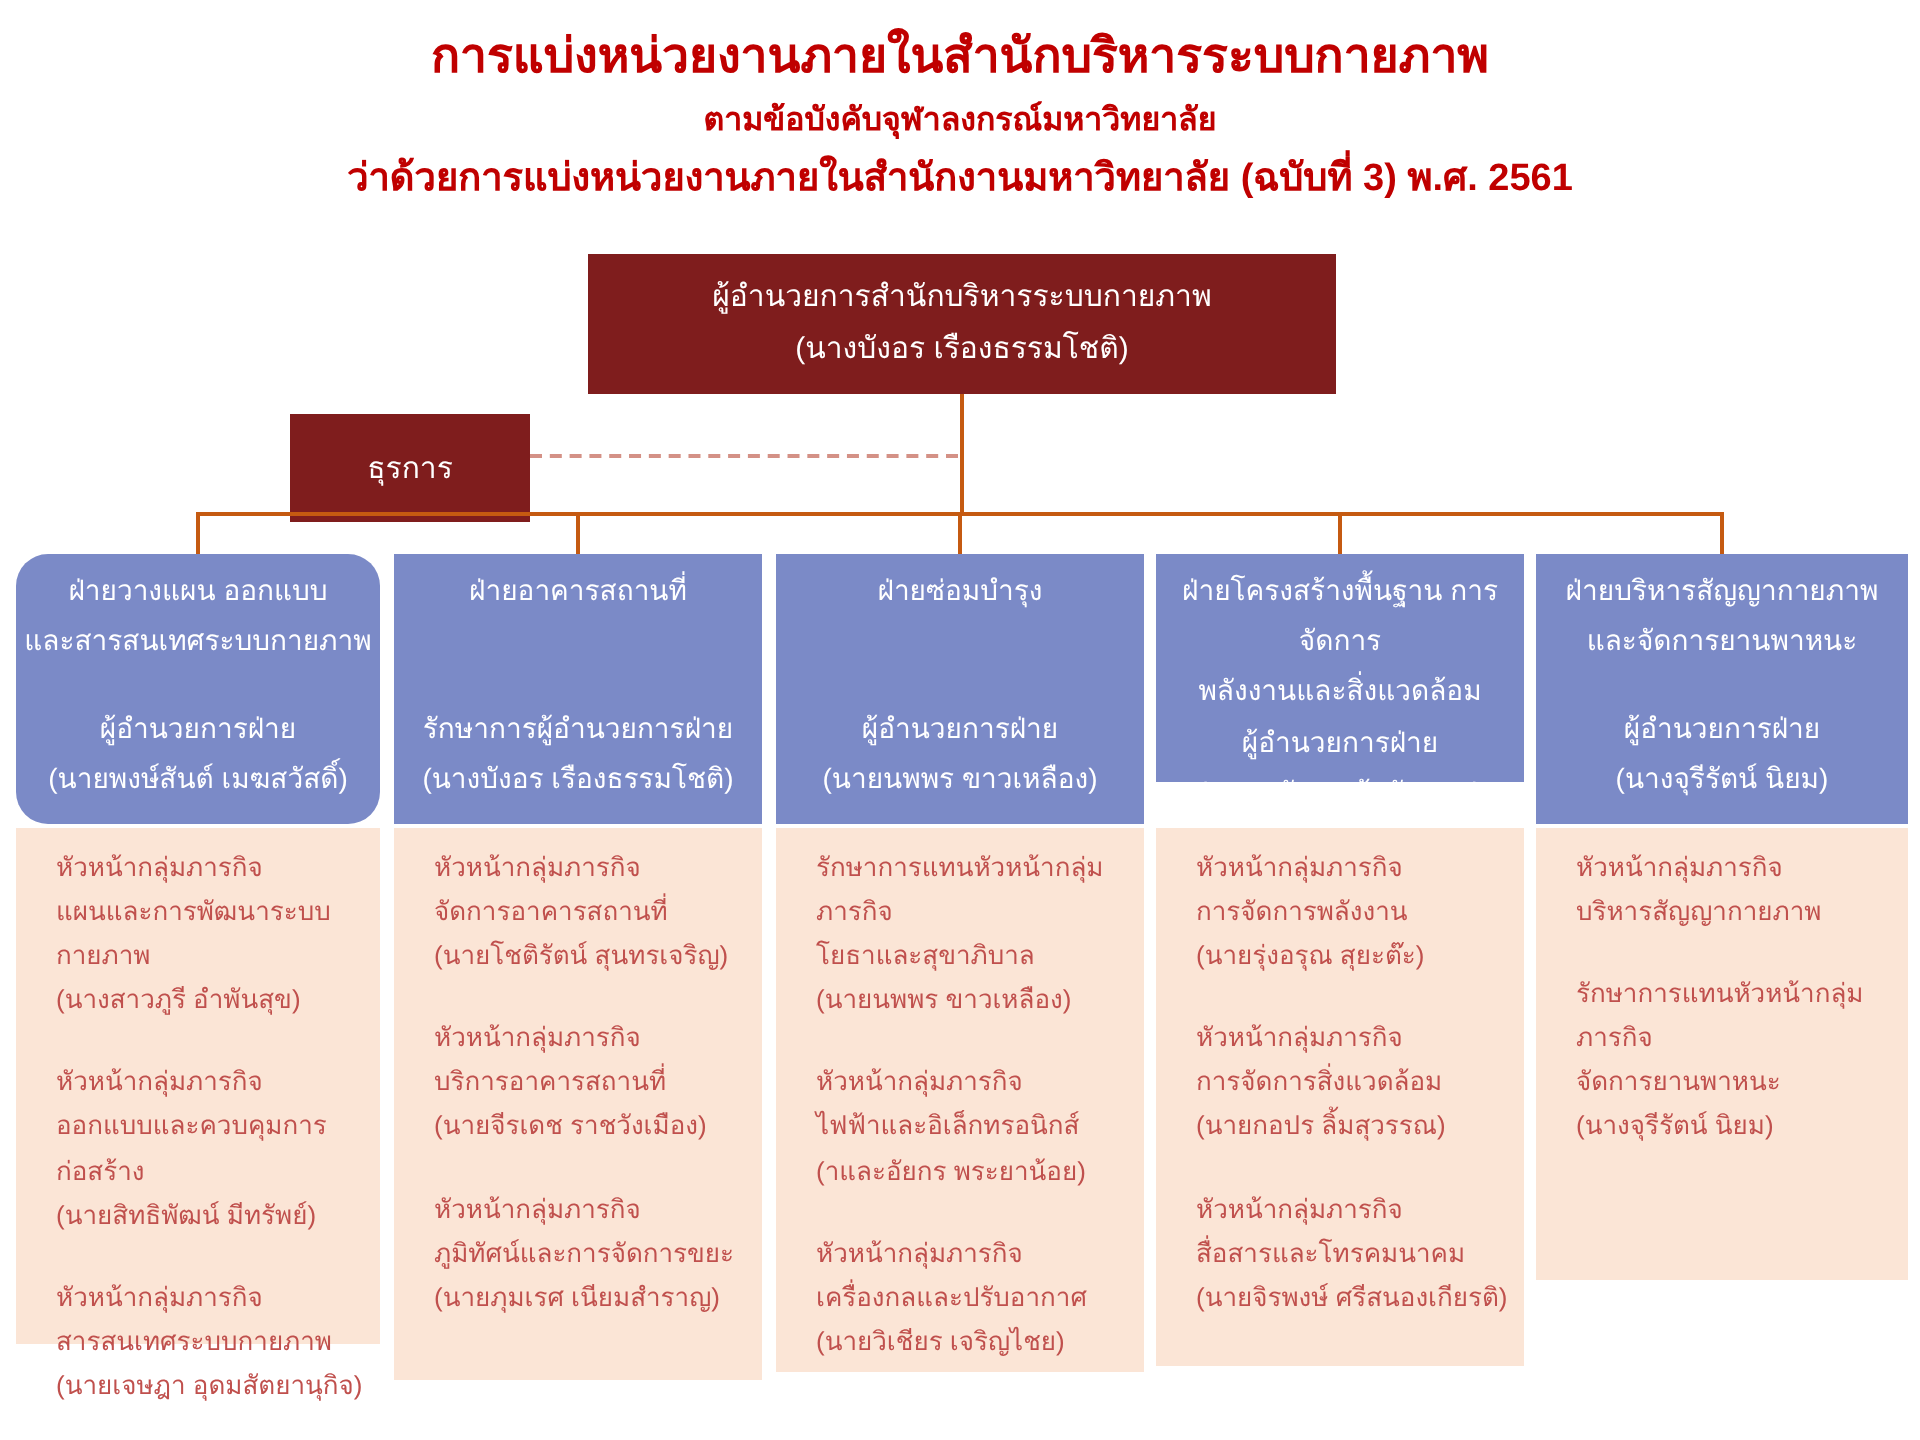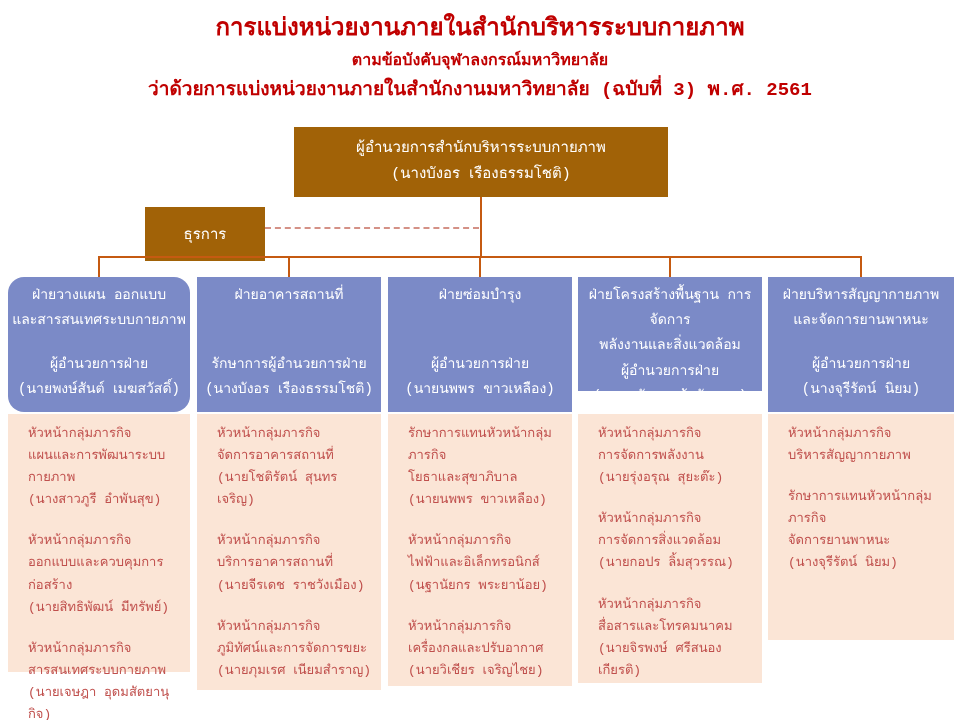--- a/index.html
+++ b/index.html
@@ -1,28 +1,28 @@
 <!DOCTYPE html>
 <html><head>
 <meta charset="utf-8">
 <style>
   html,body { margin:0; padding:0; background:#ffffff; }
   .canvas {
     position:relative; width:960px; height:720px; background:#ffffff;
-    font-family:Liberation Mono, monospace; overflow:hidden;
+    font-family:Liberation Sans, sans-serif; overflow:hidden;
   }
   
   .titles { position:absolute; top:13px; left:0; width:100%; text-align:center;
             color:#C00000; font-weight:bold; }
   .t1 { font-size:24px; line-height:1.3; margin-bottom:7px; }
   .t2 { font-size:16px; line-height:1.3; margin-bottom:6px; }
   .t3 { font-size:19px; line-height:1.3; }
 
   
-  .bluebox { background:#a16207; color:#ffffff; text-align:center; }
+  .bluebox { background:#7f1d1d; color:#ffffff; text-align:center; }
   .director {
     position:absolute; left:294px; top:127px; width:374px; height:70px;
     display:flex; flex-direction:column; align-items:center; justify-content:center;
     font-size:15px; line-height:1.75;
   }
   .admin {
     position:absolute; left:145px; top:207px; width:120px; height:54px;
     display:flex; align-items:center; justify-content:center; font-size:15px;
   }
 
@@ -133,21 +133,21 @@
       </div>
       <div class="dept-body" style="left: 388px; top: 414px; width: 184px; height: 272px;">
         <div class="group">
           <div>รักษาการแทนหัวหน้ากลุ่มภารกิจ</div>
           <div>โยธาและสุขาภิบาล</div>
           <div>(นายนพพร ขาวเหลือง)</div>
         </div>
         <div class="group">
           <div>หัวหน้ากลุ่มภารกิจ</div>
           <div>ไฟฟ้าและอิเล็กทรอนิกส์</div>
-          <div>(นฐานัยกร พระยาน้อย)</div>
+          <div>(าและอัยกร พระยาน้อย)</div>
         </div>
         <div class="group">
           <div>หัวหน้ากลุ่มภารกิจ</div>
           <div>เครื่องกลและปรับอากาศ</div>
           <div>(นายวิเชียร เจริญไชย)</div>
         </div>
       </div>
       <div class="dept-header" style="left: 578px; top: 277px; width: 184px; height: 114px;">
         <div>ฝ่ายโครงสร้างพื้นฐาน การจัดการ</div>
         <div>พลังงานและสิ่งแวดล้อม</div>

